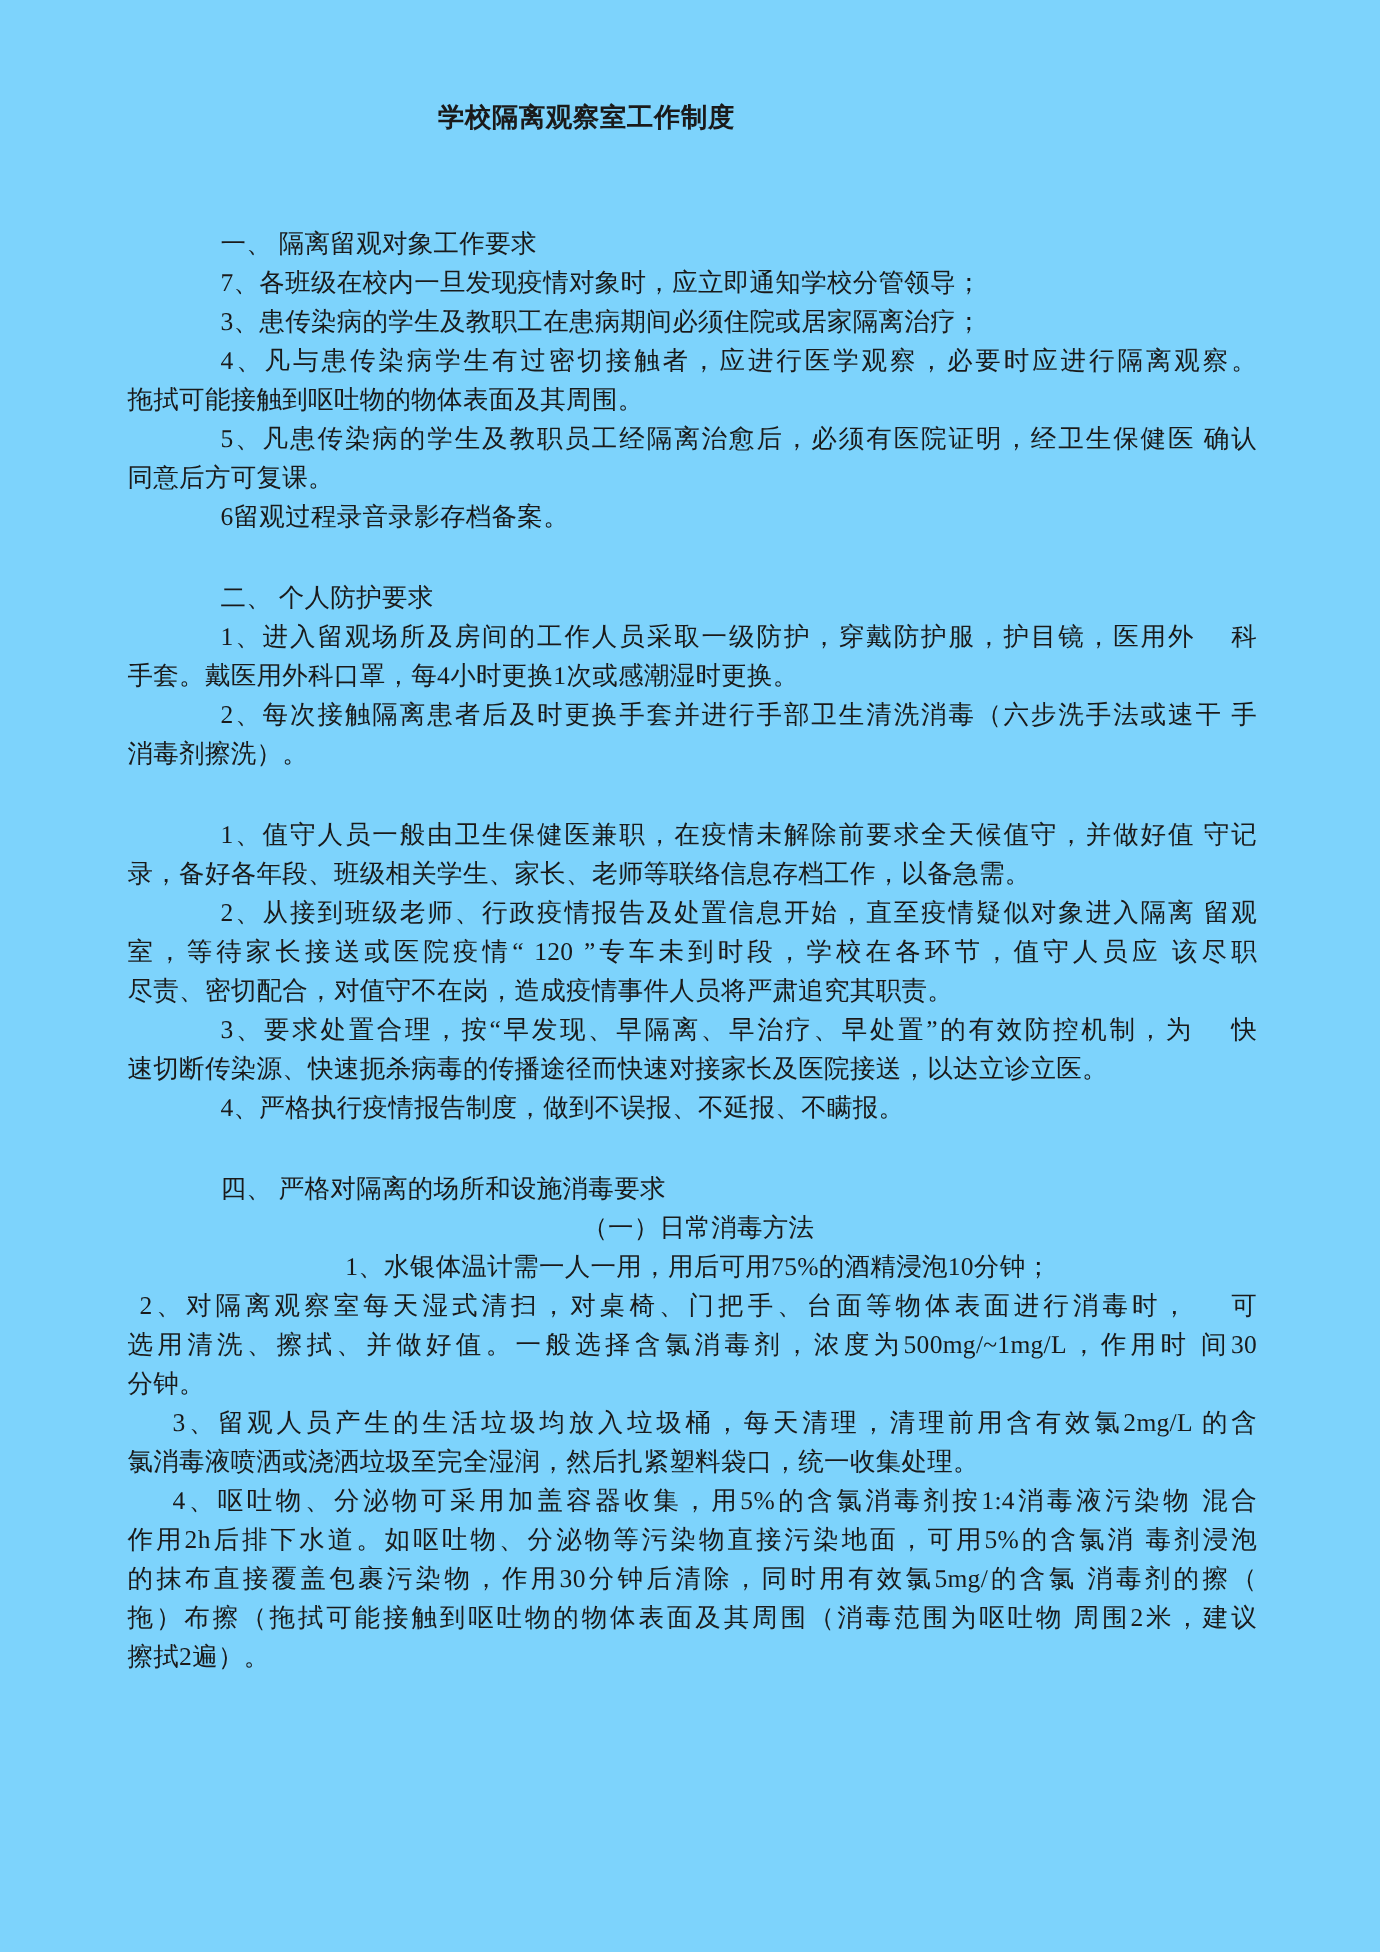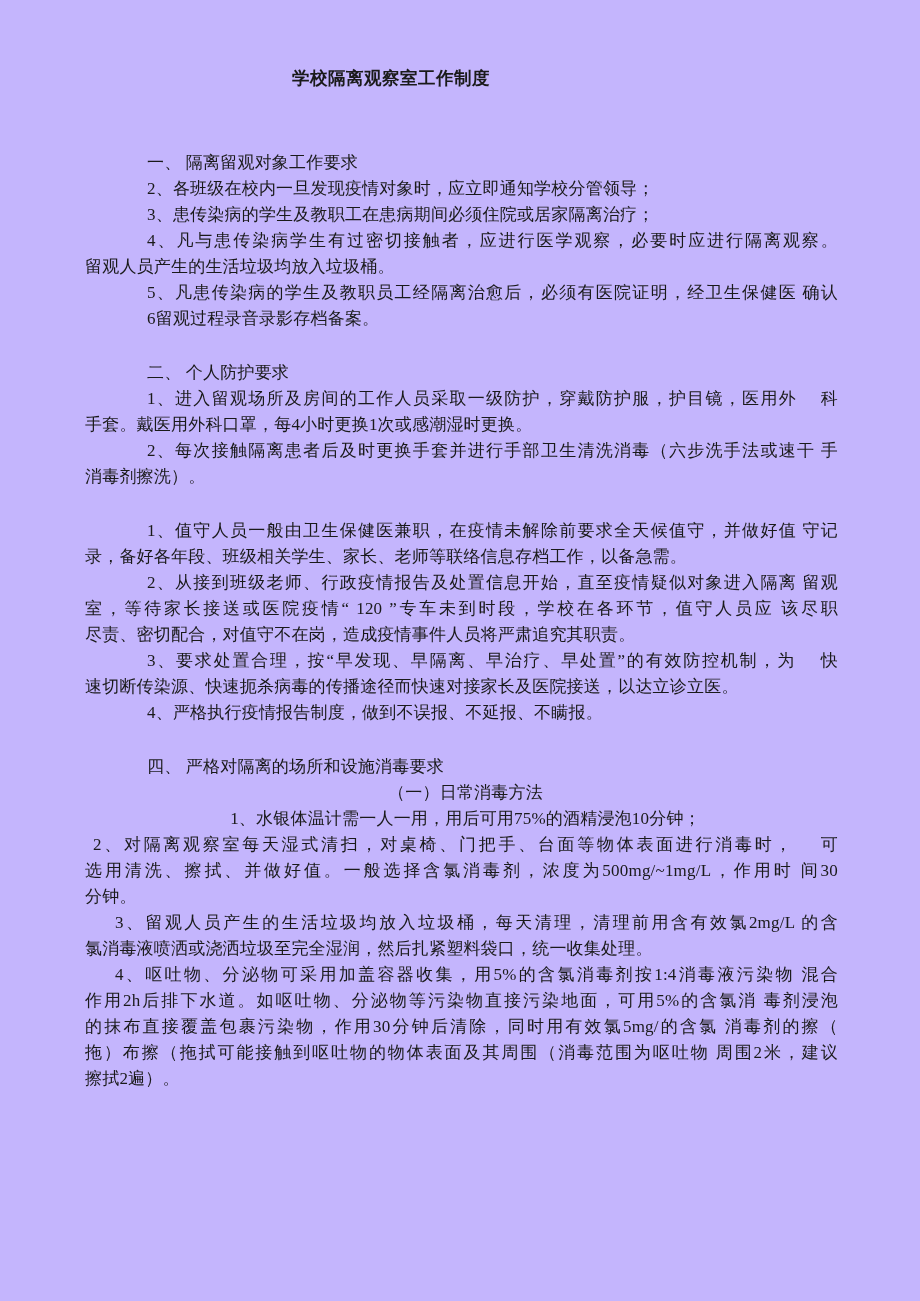--- a/index.html
+++ b/index.html
@@ -12,21 +12,21 @@
     height: 1301px;
     overflow: hidden;
     font-family: "Liberation Serif", "DejaVu Serif", serif;
     color: #1a1a1a;
   }
   .page {
     box-sizing: border-box;
     width: 920px;
     height: 1301px;
     padding: 64px 82px 0 85px;
-    background: #c4b5fd;
+    background: #7dd3fc;
   }
   .doc-title {
     font-size: 17.5px;
     font-weight: bold;
     line-height: 28px;
     margin: 0 0 58px 207px;
     letter-spacing: 0.5px;
     white-space: nowrap;
   }
   .doc-body {
@@ -54,25 +54,26 @@
   }
 </style>
 </head>
 <body>
 
 <div class="page">
   <h1 class="doc-title">学校隔离观察室工作制度</h1>
   <div class="doc-body" id="doc-body">
       <div class="doc-section">
         <div class="line i-first">一、 隔离留观对象工作要求</div>
-        <div class="line i-first">2、各班级在校内一旦发现疫情对象时，应立即通知学校分管领导；</div>
+        <div class="line i-first">7、各班级在校内一旦发现疫情对象时，应立即通知学校分管领导；</div>
         <div class="line i-first">3、患传染病的学生及教职工在患病期间必须住院或居家隔离治疗；</div>
         <div class="line i-first full">4、凡与患传染病学生有过密切接触者，应进行医学观察，必要时应进行隔离观察。</div>
-        <div class="line i-none">留观人员产生的生活垃圾均放入垃圾桶。</div>
+        <div class="line i-none">拖拭可能接触到呕吐物的物体表面及其周围。</div>
         <div class="line i-first full">5、凡患传染病的学生及教职员工经隔离治愈后，必须有医院证明，经卫生保健医 确认</div>
+        <div class="line i-none">同意后方可复课。</div>
         <div class="line i-first">6留观过程录音录影存档备案。</div>
       </div>
       <div class="doc-section">
         <div class="line i-first">二、 个人防护要求</div>
         <div class="line i-first full">1、进入留观场所及房间的工作人员采取一级防护，穿戴防护服，护目镜，医用外　 科</div>
         <div class="line i-none">手套。戴医用外科口罩，每4小时更换1次或感潮湿时更换。</div>
         <div class="line i-first full">2、每次接触隔离患者后及时更换手套并进行手部卫生清洗消毒（六步洗手法或速干 手</div>
         <div class="line i-none">消毒剂擦洗）。</div>
       </div>
       <div class="doc-section">

